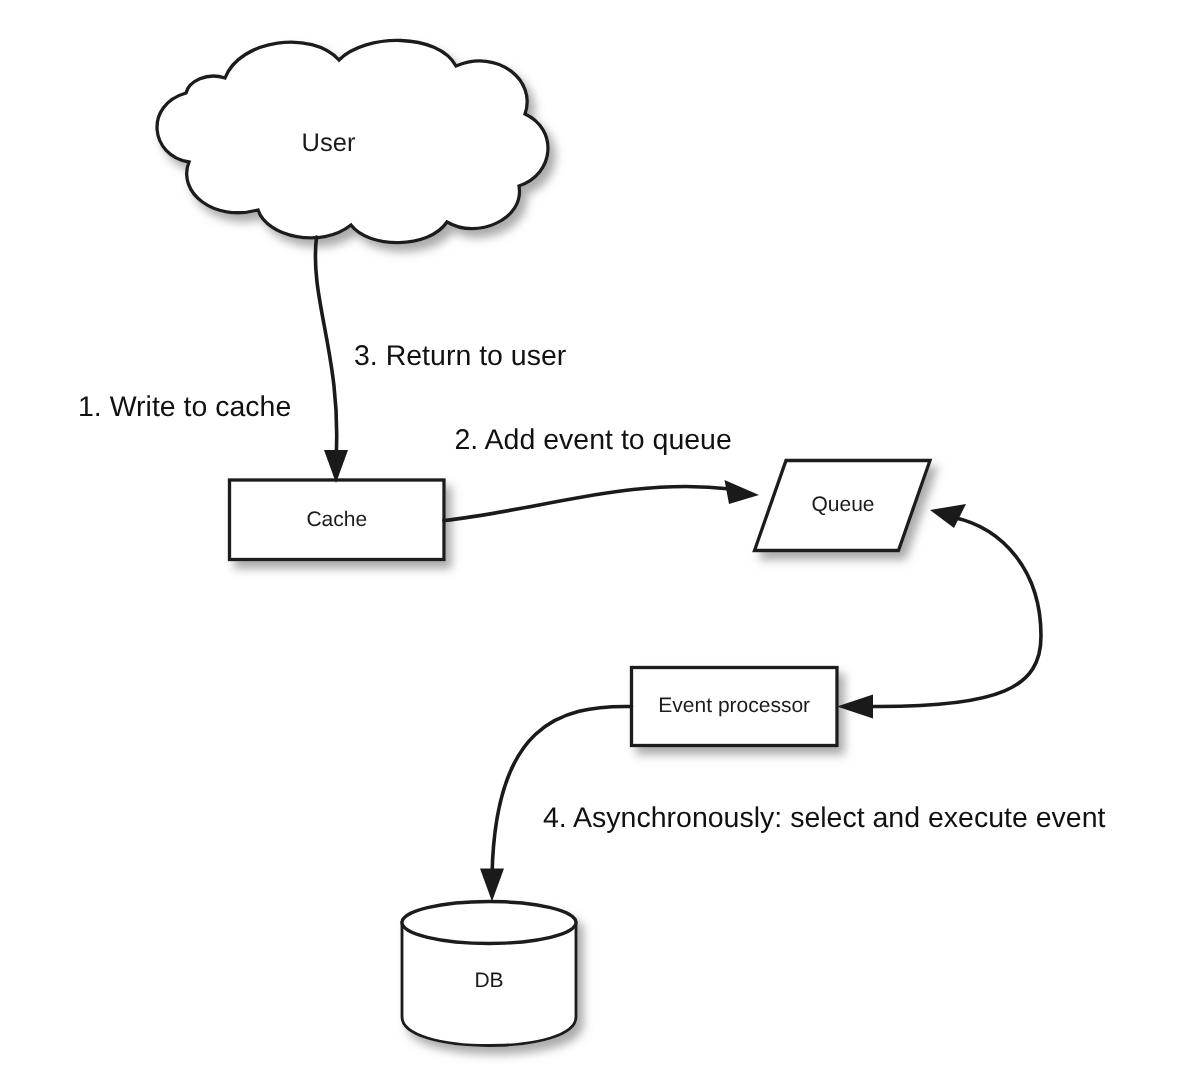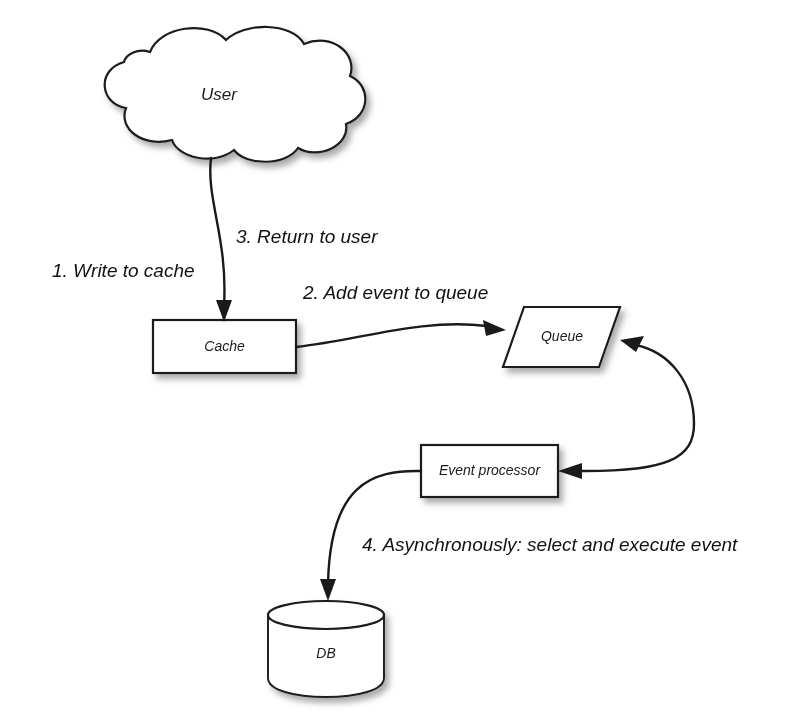--- a/index.html
+++ b/index.html
@@ -11,21 +11,20 @@
     width: 786px;
     height: 728px;
     font-family: "Liberation Sans", sans-serif;
     overflow: hidden;
   }
   #diagram-root {
     position: relative;
     width: 786px;
     height: 728px;
     background: #ffffff;
-    font-style: italic;
   }
   svg.canvas {
     position: absolute;
     left: 0;
     top: 0;
     width: 786px;
     height: 728px;
   }
   .node-label {
     font-family: "Liberation Sans", sans-serif;

